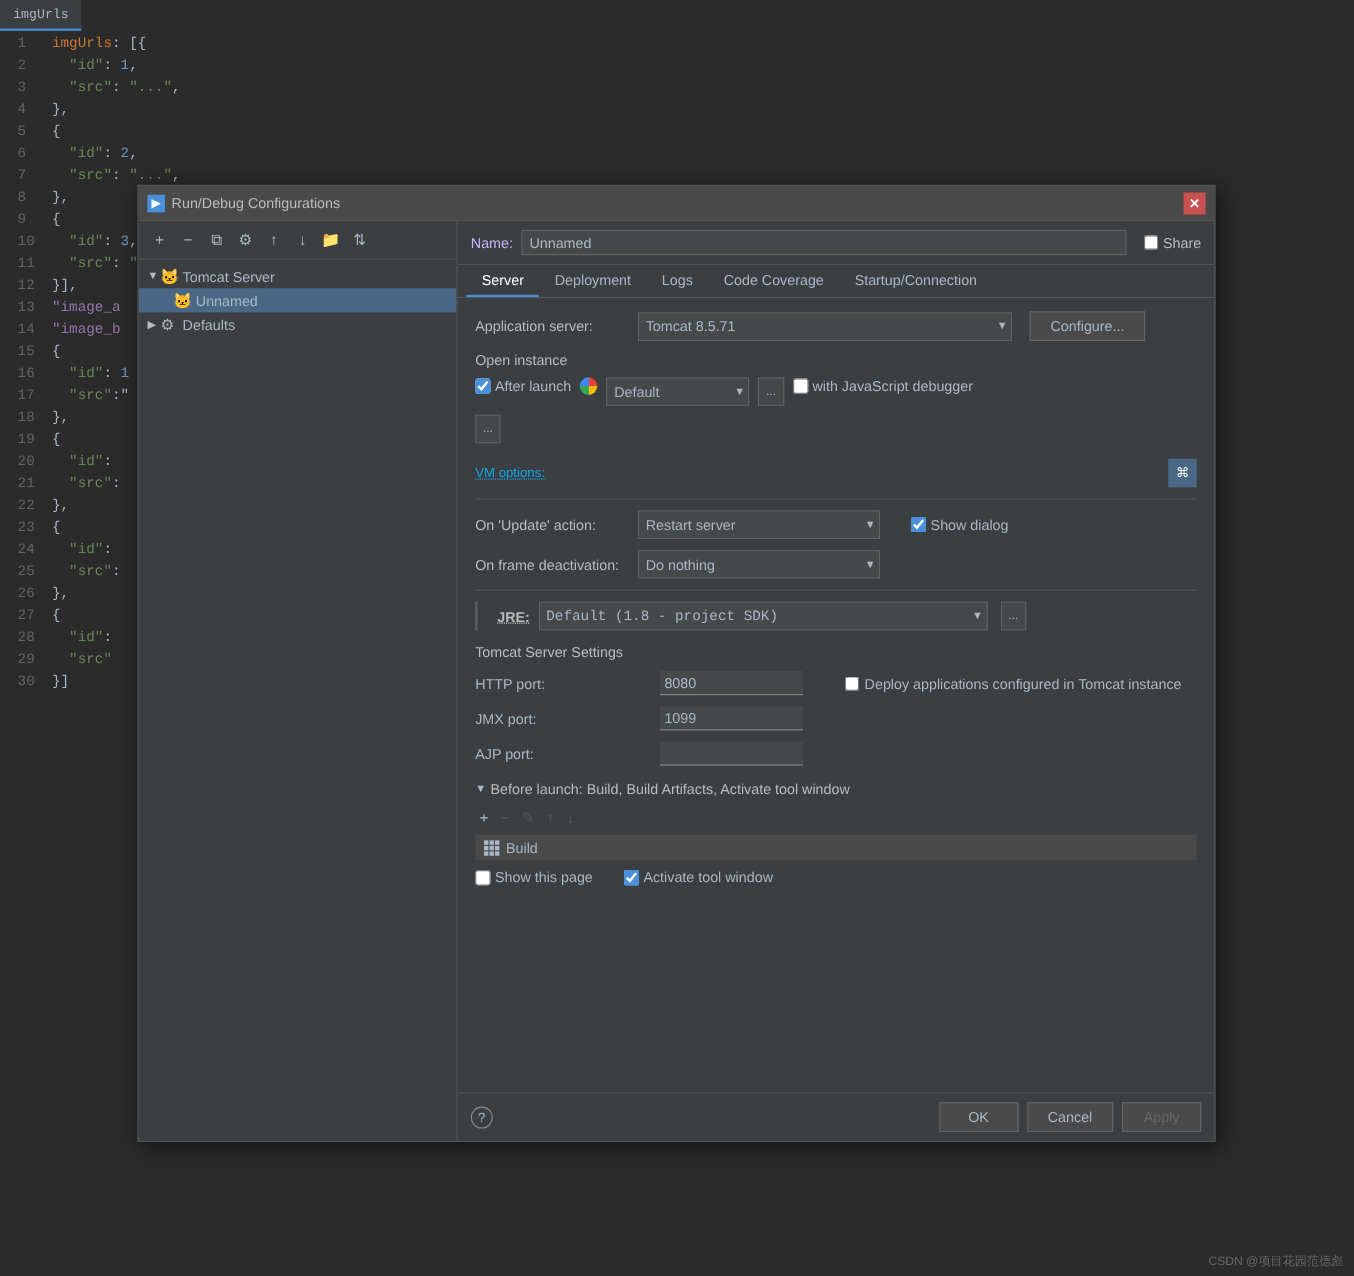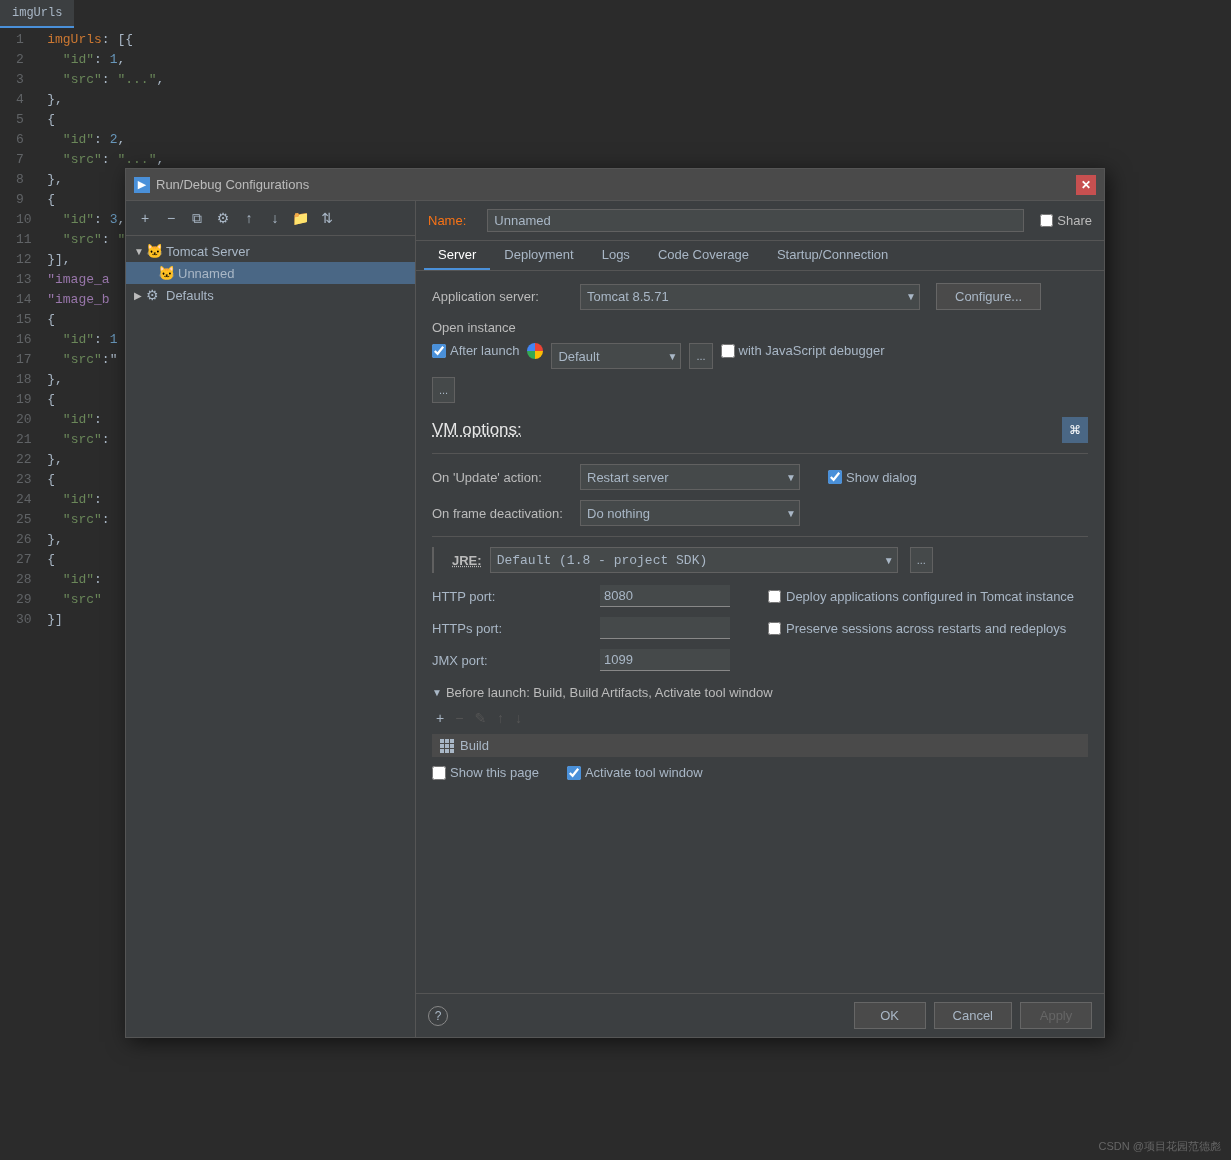--- a/index.html
+++ b/index.html
@@ -164,22 +164,22 @@
 
     
     .name-row {
       display: flex;
       align-items: center;
       padding: 8px 12px;
       border-bottom: 1px solid #555;
       flex-shrink: 0;
     }
     .name-label {
-      color: #f97316;
-      margin-right: 21px;
+      color: #c4b5fd;
+      margin-right: 8px;
       font-size: 13px;
     }
     .name-input {
       flex: 1;
       background: #45494a;
       border: 1px solid #616161;
       color: #a9b7c6;
       font-size: 13px;
       padding: 3px 6px;
       outline: none;
@@ -319,22 +319,22 @@
       cursor: pointer;
     }
 
     .vm-options-row {
       display: flex;
       align-items: center;
       justify-content: space-between;
       margin-bottom: 10px;
     }
     .vm-label {
-      color: #e5e5e5;
-      font-size: 17px;
+      color: #0ea5e9;
+      font-size: 12px;
       text-decoration: underline;
       text-decoration-style: dotted;
     }
     .vm-btn {
       width: 26px; height: 26px;
       background: #4a6785;
       border: none;
       color: white;
       cursor: pointer;
       display: flex; align-items: center; justify-content: center;
@@ -656,44 +656,41 @@
           <span class="jre-label">JRE:</span>
           <div class="dropdown-wrapper">
             <select class="form-dropdown" style="width:408px;font-family:Liberation Mono, monospace;">
               <option>Default (1.8 - project SDK)</option>
             </select>
             <span class="arrow-down">▼</span>
           </div>
           <button class="dots-btn" style="margin-left:4px;">...</button>
         </div>
 
+        <div class="settings-header">Tomcat Server Settings</div>
 
         <div class="form-row">
           <span class="port-label" style="min-width:160px;">HTTP port:</span>
           <input type="text" class="port-input" value="8080" style="">
           <div style="margin-left:30px; display:flex; align-items:center; gap:5px;">
             <input type="checkbox" style="">
             <span class="checkbox-label">Deploy applications configured in Tomcat instance</span>
           </div>
         </div>
 
-        <div class="form-row">
-          <span class="port-label" style="min-width:160px;">HTTPs port:</span>
-          <input type="text" class="port-input" value="" style="">
-          <div style="margin-left:30px; display:flex; align-items:center; gap:5px;">
-            <input type="checkbox" style="">
-            <span class="checkbox-label">Preserve sessions across restarts and redeploys</span>
-          </div>
-        </div>
 
         <div class="form-row">
           <span class="port-label" style="min-width:160px;">JMX port:</span>
           <input type="text" class="port-input" value="1099" style="">
         </div>
 
+        <div class="form-row">
+          <span class="port-label" style="min-width:160px;">AJP port:</span>
+          <input type="text" class="port-input" value="" style="">
+        </div>
 
         <div class="before-launch">
           <div class="before-launch-header">
             <span style="font-size:10px;">▼</span>
             <span class="before-launch-label">Before launch: Build, Build Artifacts, Activate tool window</span>
           </div>
           <div class="before-launch-toolbar">
             <button class="small-btn">+</button>
             <button class="small-btn disabled">−</button>
             <button class="small-btn disabled">✎</button>

